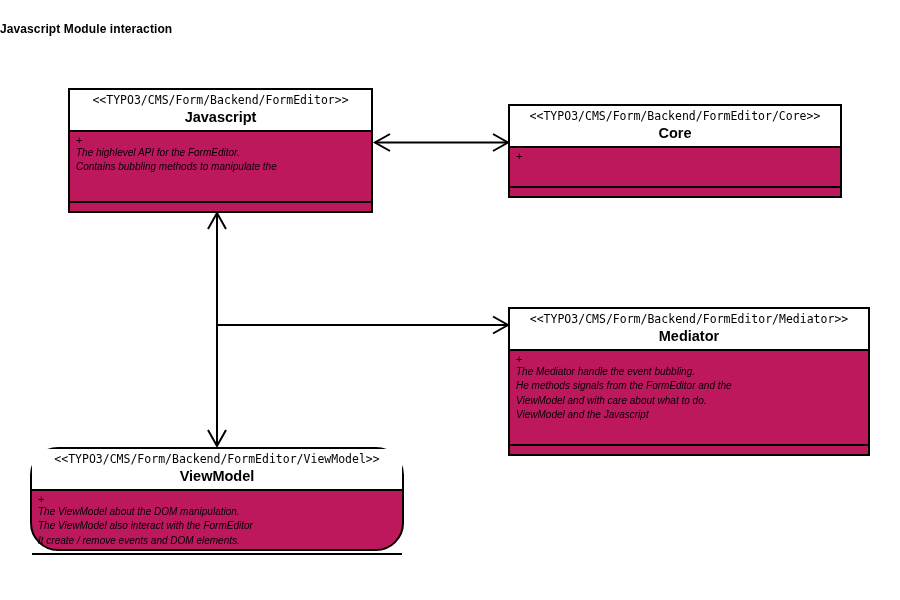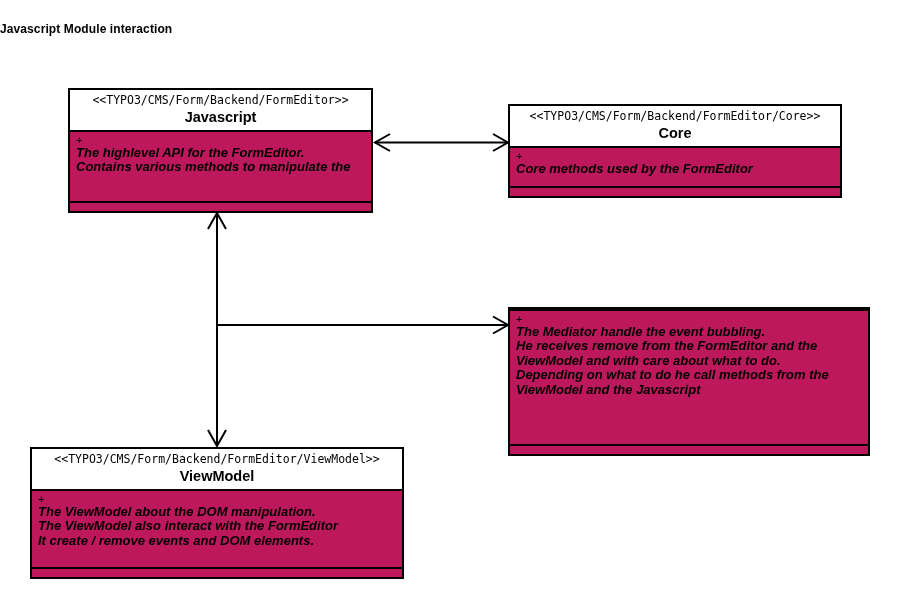--- a/index.html
+++ b/index.html
@@ -59,25 +59,24 @@
     border-top: 2px solid #000000;
     padding: 2px 6px 5px 6px;
     flex: 1 1 auto;
   }
   .uml-visibility {
     font-size: 11px;
     line-height: 12px;
     font-style: normal;
   }
   .uml-desc-line {
-    font-size: 13px;
+    font-size: 10px;
     font-style: italic;
     line-height: 14.4px;
     white-space: nowrap;
-    font-weight: bold;
   }
   .uml-footer {
     border-top: 2px solid #000000;
     height: 8px;
     flex: 0 0 auto;
   }
 
   
   .conn-layer {
     position: absolute;
@@ -115,50 +114,52 @@
 </svg>
 
 <div class="uml-box" style="left:68px; top:88px; width:305px; height:125px;">
   <div class="uml-header">
     <div class="uml-stereotype">&lt;&lt;TYPO3/CMS/Form/Backend/FormEditor&gt;&gt;</div>
     <div class="uml-name">Javascript</div>
   </div>
   <div class="uml-body">
     <div class="uml-visibility">+</div>
     <div class="uml-desc-line">The highlevel API for the FormEditor.</div>
-    <div class="uml-desc-line">Contains various methods to manipulate the</div>
+    <div class="uml-desc-line">Contains bubbling methods to manipulate the</div>
   </div>
   <div class="uml-footer"></div>
 </div>
 
 <div class="uml-box" style="left:508px; top:88px; width:334px; height:94px;margin-top:16px;">
   <div class="uml-header">
     <div class="uml-stereotype">&lt;&lt;TYPO3/CMS/Form/Backend/FormEditor/Core&gt;&gt;</div>
     <div class="uml-name">Core</div>
   </div>
   <div class="uml-body">
     <div class="uml-visibility">+</div>
-    <div class="uml-desc-line">Core methods used by the FormEditor</div>
   </div>
   <div class="uml-footer"></div>
 </div>
 
 <div class="uml-box" style="left:508px; top:307px; width:362px; height:149px;">
+  <div class="uml-header">
+    <div class="uml-stereotype">&lt;&lt;TYPO3/CMS/Form/Backend/FormEditor/Mediator&gt;&gt;</div>
+    <div class="uml-name">Mediator</div>
+  </div>
   <div class="uml-body">
     <div class="uml-visibility">+</div>
     <div class="uml-desc-line">The Mediator handle the event bubbling.</div>
-    <div class="uml-desc-line">He receives remove from the FormEditor and the</div>
+    <div class="uml-desc-line">He methods signals from the FormEditor and the</div>
     <div class="uml-desc-line">ViewModel and with care about what to do.</div>
-    <div class="uml-desc-line">Depending on what to do he call methods from the</div>
     <div class="uml-desc-line">ViewModel and the Javascript</div>
   </div>
   <div class="uml-footer"></div>
 </div>
 
-<div class="uml-box" style="left:30px; top:447px; width:374px; height:132px;">
+<div class="uml-box" style="left:30px; top:447px; width:374px; height:104px;border-radius:28px;">
   <div class="uml-header">
     <div class="uml-stereotype">&lt;&lt;TYPO3/CMS/Form/Backend/FormEditor/ViewModel&gt;&gt;</div>
     <div class="uml-name">ViewModel</div>
   </div>
   <div class="uml-body">
     <div class="uml-visibility">+</div>
     <div class="uml-desc-line">The ViewModel about the DOM manipulation.</div>
     <div class="uml-desc-line">The ViewModel also interact with the FormEditor</div>
     <div class="uml-desc-line">It create / remove events and DOM elements.</div>
   </div>

